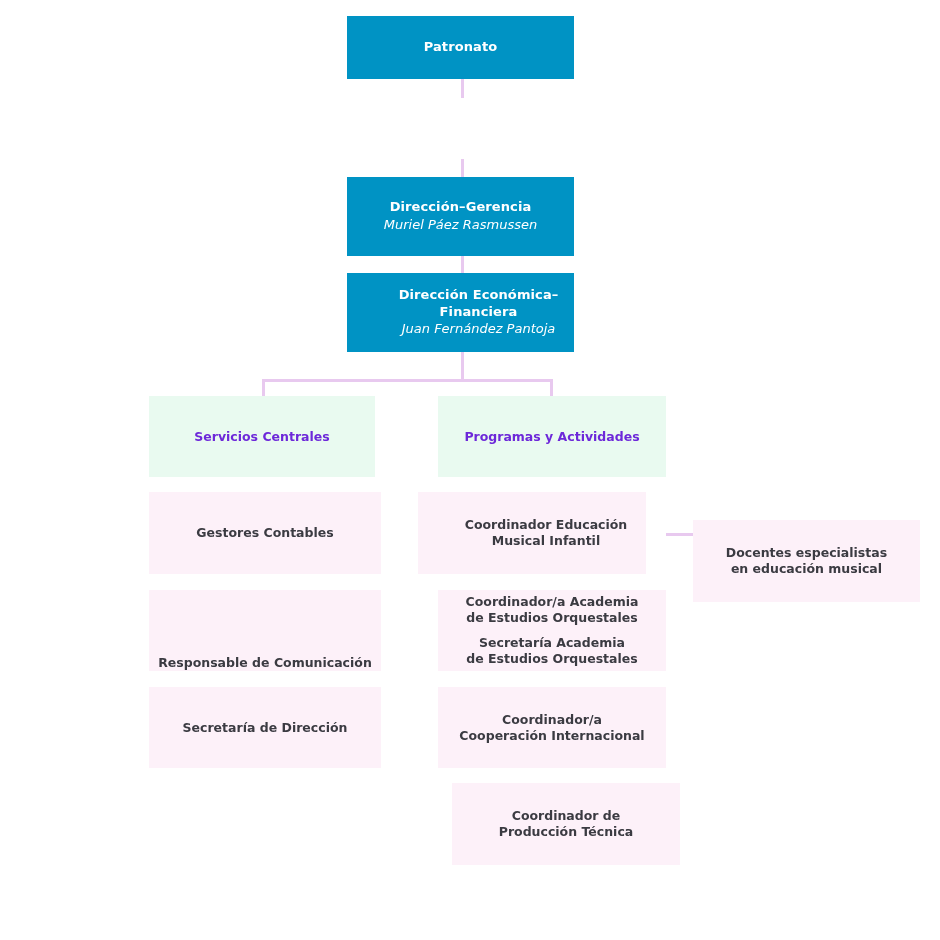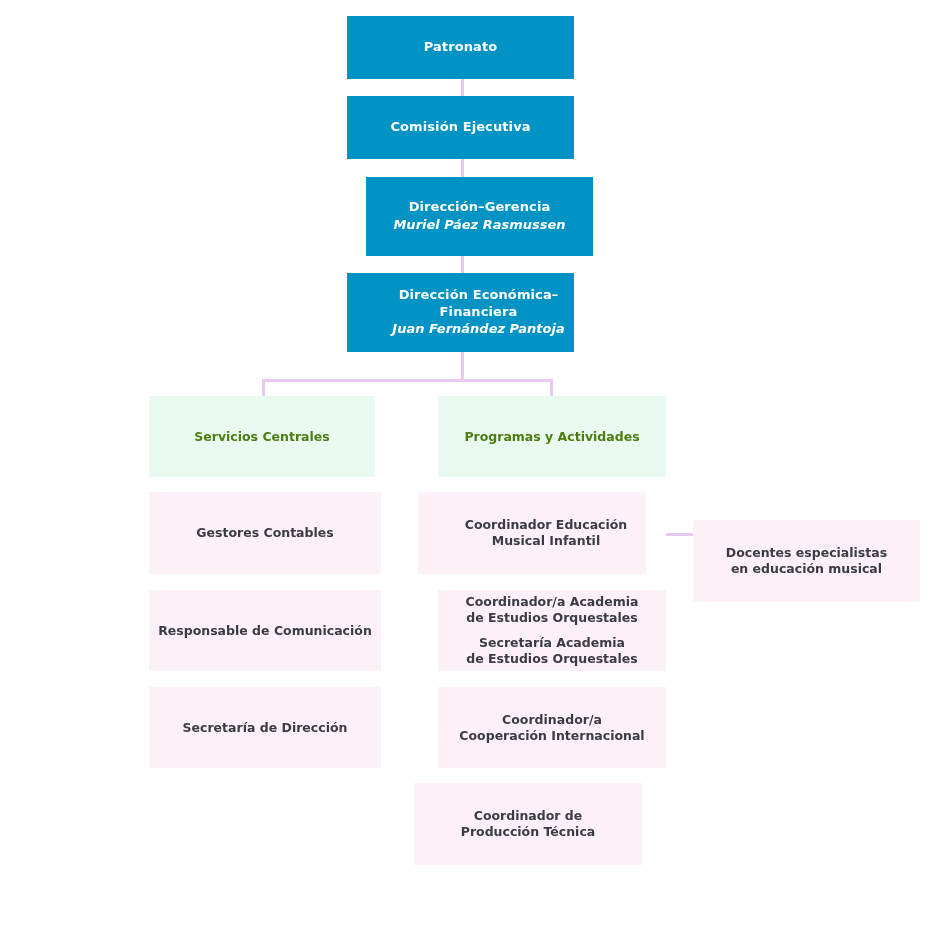--- a/index.html
+++ b/index.html
@@ -39,36 +39,36 @@
     justify-content: center;
     text-align: center;
     line-height: 1.28;
   }
 
   .node .title {
     font-weight: bold;
   }
   .node .person {
     font-style: italic;
-    font-weight: bold;
+    font-weight: normal;
   }
 
   
   .node-blue {
     background: #0093c4;
     color: #ffffff;
     font-size: 13px;
   }
   .node-blue .title { font-size: 13px; letter-spacing: .1px; }
   .node-blue .person { font-size: 13px; margin-top: 1px; }
 
   
   .node-green {
     background: #e9faf0;
-    color: #4d7c0f;
+    color: #6d28d9;
     font-size: 12.5px;
   }
   .node-green .title { font-size: 12.5px; }
 
   
   .node-pink {
     background: #fdf1f9;
     color: #3b3b42;
     font-size: 12.5px;
   }
@@ -93,25 +93,22 @@
   <div class="conn conn-v" style="left:262px; top:379px; height:18px;"></div>
 
   <div class="conn conn-v" style="left:550px; top:379px; height:18px;"></div>
 
   <div class="conn conn-h" style="left:666px; top:533px; width:28px;"></div>
 
   <div class="node node-blue" style="left:347px; top:16px; width:227px; height:63px;">
     <div class="title">Patronato</div>
   </div>
 
-  <div class="node node-blue" style="left:347px; top:96px; width:227px; height:63px;">
-    <div class="title">Comisión Ejecutiva</div>
-  </div>
 
-  <div class="node node-blue" style="left:366px; top:177px; width:227px; height:79px;">
+  <div class="node node-blue" style="left:347px; top:177px; width:227px; height:79px;">
     <div class="title">Dirección–Gerencia</div>
     <div class="person">Muriel Páez Rasmussen</div>
   </div>
 
   <div class="node node-blue" style="left:347px; top:273px; width:227px; height:79px;padding-left:36px;">
     <div class="title">Dirección Económica–Financiera</div>
     <div class="person">Juan Fernández Pantoja</div>
   </div>
 
   <div class="node node-green" style="left:149px; top:396px; width:226px; height:81px;">
@@ -119,21 +116,21 @@
   </div>
 
   <div class="node node-green" style="left:438px; top:396px; width:228px; height:81px;">
     <div class="title">Programas y Actividades</div>
   </div>
 
   <div class="node node-pink" style="left:149px; top:492px; width:232px; height:82px;text-align:center;">
     <div class="title">Gestores Contables</div>
   </div>
 
-  <div class="node node-pink" style="left:149px; top:590px; width:232px; height:81px;">
+  <div class="node node-pink" style="left:149px; top:590px; width:232px; height:81px;justify-content:flex-end;">
     <div class="title">Responsable de Comunicación</div>
   </div>
 
   <div class="node node-pink" style="left:149px; top:687px; width:232px; height:81px;">
     <div class="title">Secretaría de Dirección</div>
   </div>
 
   <div class="node node-pink" style="left:418px; top:492px; width:228px; height:82px;padding-left:28px;">
     <div class="title">
       <span>Coordinador Educación</span><br>
@@ -152,21 +149,21 @@
     </div>
   </div>
 
   <div class="node node-pink" style="left:438px; top:687px; width:228px; height:81px;">
     <div class="title">
       <span>Coordinador/a</span><br>
       <span>Cooperación Internacional</span>
     </div>
   </div>
 
-  <div class="node node-pink" style="left:414px; top:783px; width:228px; height:82px;">
+  <div class="node node-pink" style="left:452px; top:783px; width:228px; height:82px;">
     <div class="title">
       <span>Coordinador de</span><br>
       <span>Producción Técnica</span>
     </div>
   </div>
 
   <div class="node node-pink" style="left:693px; top:520px; width:227px; height:82px;">
     <div class="title">
       <span>Docentes especialistas</span><br>
       <span>en educación musical</span>

